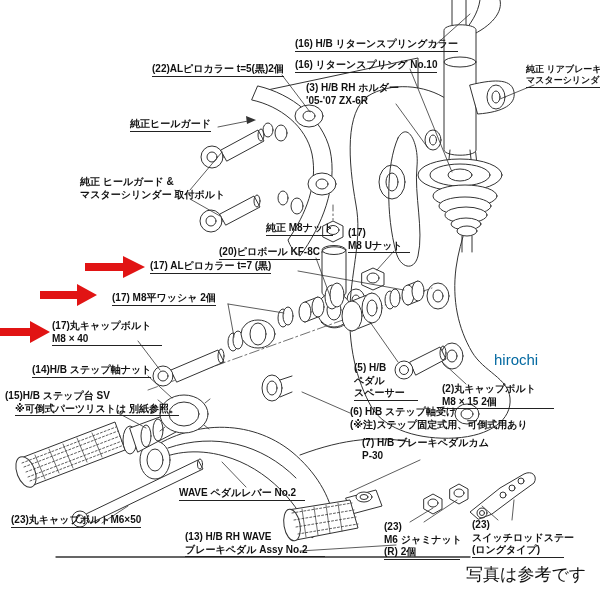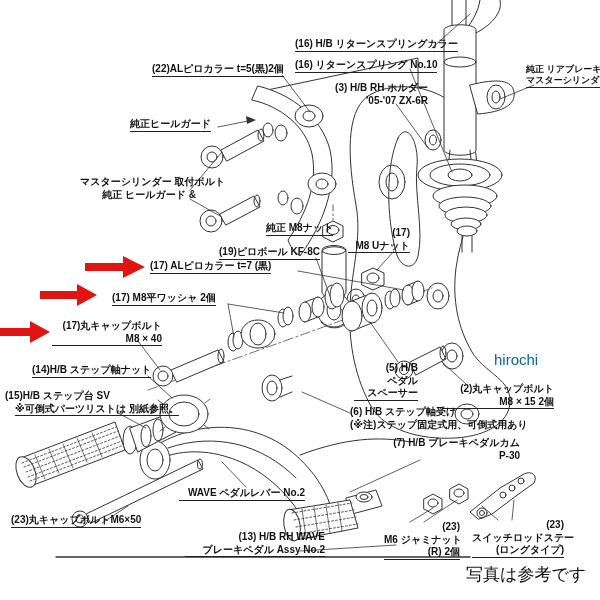--- a/index.html
+++ b/index.html
@@ -2,21 +2,21 @@
 <html><head>
 <meta charset="utf-8">
 <style>
   html,body{margin:0;padding:0;background:#fff;}
   .stage{position:relative;width:600px;height:600px;background:#fff;overflow:hidden;
          font-family:"Liberation Sans","DejaVu Sans",sans-serif;}
   .stage svg{position:absolute;left:0;top:0;}
   .lbl{position:absolute;font-weight:bold;font-size:10px;line-height:1.25;color:#111;
        white-space:nowrap;z-index:5;}
   .lbl .ln{display:block;}
-  .c{text-align:right;}
+  .c{text-align:left;}
   .u{border-bottom:1.2px solid #222;padding-bottom:0px;}
   .u2 .ln:last-child{border-bottom:1.2px solid #222;display:inline-block;}
   .c.u2 .ln:last-child{display:block;}
   #l15 .ln + .ln{margin-left:10px;}
   .small{font-size:9px;}
   .watermark{position:absolute;font-size:15px;font-weight:normal;color:#0369a1;z-index:6;}
   .footer-note{position:absolute;font-size:17px;font-weight:400;color:#111;z-index:6;}
 </style>
 </head>
 <body>
@@ -246,25 +246,25 @@
       <span class="ln">(3) H/B RH ホルダー</span>
         <span class="ln">'05-'07 ZX-6R</span>
     </div>
     <div class="lbl c u2 small" style="left:526px;top:64px;width:74px">
       <span class="ln">純正 リアブレーキ</span>
         <span class="ln">マスターシリンダー</span>
     </div>
     <div class="lbl u" style="left:152px;top:63px"><span>(22)ALピロカラー t=5(黒)2個</span></div>
     <div class="lbl u" style="left:130px;top:118px"><span>純正ヒールガード</span></div>
     <div class="lbl c" style="left:80px;top:176px;width:116px">
-      <span class="ln">マスターシリンダー 取付ボルト</span>
-        <span class="ln">純正 ヒールガード &amp;</span>
+      <span class="ln">純正 ヒールガード &amp;</span>
+        <span class="ln">マスターシリンダー 取付ボルト</span>
     </div>
     <div class="lbl u" style="left:266px;top:222px"><span>純正 M8ナット</span></div>
-    <div class="lbl u" style="left:219px;top:246px"><span>(19)ピロボール KF-8C</span></div>
+    <div class="lbl u" style="left:219px;top:246px"><span>(20)ピロボール KF-8C</span></div>
     <div class="lbl c u2" style="left:348px;top:227px;width:62px">
       <span class="ln">(17)</span>
         <span class="ln">M8 Uナット</span>
     </div>
     <div class="lbl u" style="left:150px;top:260px"><span>(17) ALピロカラー t=7 (黒)</span></div>
     <div class="lbl u" style="left:112px;top:292px"><span>(17) M8平ワッシャ 2個</span></div>
     <div class="lbl c u2" style="left:52px;top:320px;width:110px">
       <span class="ln">(17)丸キャップボルト</span>
         <span class="ln">M8 × 40</span>
     </div>

